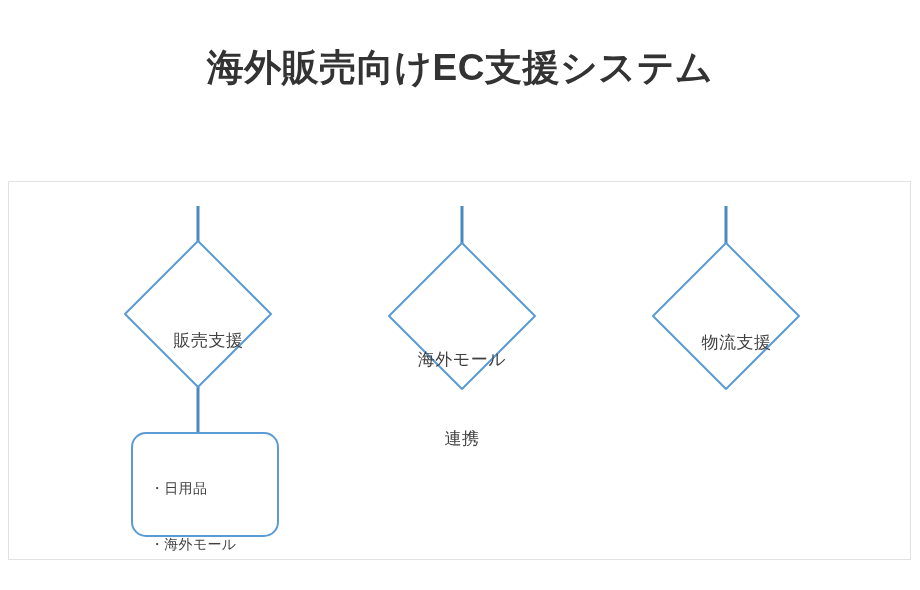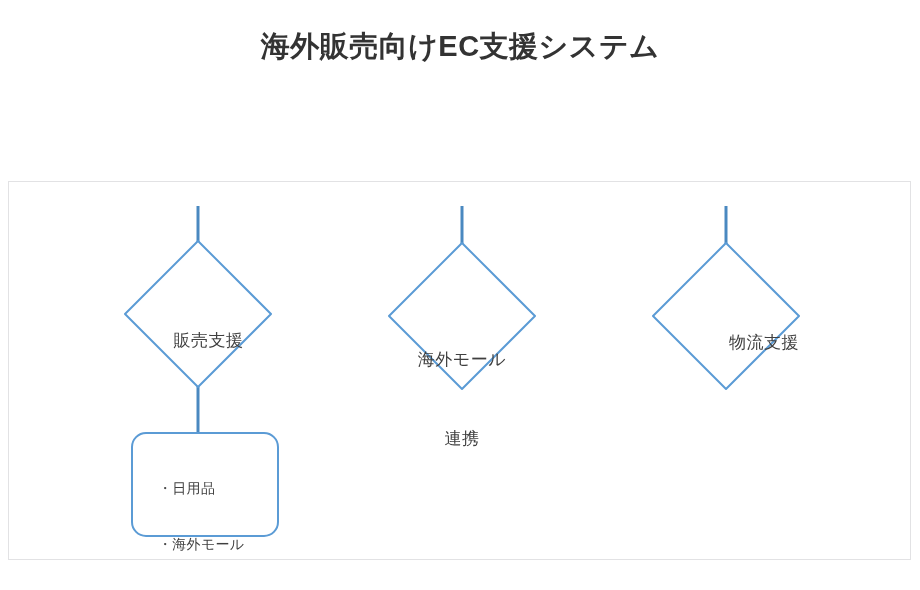--- a/index.html
+++ b/index.html
@@ -20,22 +20,22 @@
   
   #header-block {
     position: absolute;
     left: 0;
     top: 0;
     width: 920px;
     text-align: center;
   }
   #page-title {
     margin: 0;
-    padding-top: 31px;
-    font-size: 29px;
+    padding-top: 48px;
+    font-size: 37px;
     font-weight: bold;
     letter-spacing: 0.5px;
     color: #333333;
     line-height: 1.1;
   }
   #page-subtitle {
     margin: 0;
     padding-top: 18px;
     font-size: 18px;
     font-weight: bold;
@@ -77,21 +77,21 @@
   }
 
   .list-box-text {
     position: absolute;
     font-size: 14px;
     color: #3f3f3f;
     line-height: 1.0;
     letter-spacing: 0.3px;
     white-space: pre;
   }
-  .list-box-text div { margin-bottom: 14px; margin-left: 8px; }
+  .list-box-text div { margin-bottom: 14px; }
   .list-box-text div:last-child { margin-bottom: 0; }
 </style>
 </head>
 <body>
 
 <div id="header-block">
   <h1 id="page-title">海外販売向けEC支援システム</h1>
 </div>
 
 <div id="diagram-frame">
@@ -117,21 +117,21 @@
 
   <div class="node-label" style="left: 380px; top: 112px; width: 146px;">
     <div>海外モール</div>
     <div>連携</div>
   </div>
 
   <div class="node-label" style="left: 116px; top: 120px; width: 146px;">
     <span>販売支援</span>
   </div>
 
-  <div class="node-label" style="left: 644px; top: 122px; width: 146px; text-align: right;">
+  <div class="node-label" style="left: 644px; top: 122px; width: 146px;">
     <span>物流支援</span>
   </div>
 
   <div class="list-box-text" style="left: 141px; top: 271px; width: 126px;">
     <div>・日用品</div>
     <div>・海外モール</div>
     
   </div>
 
 </div>

